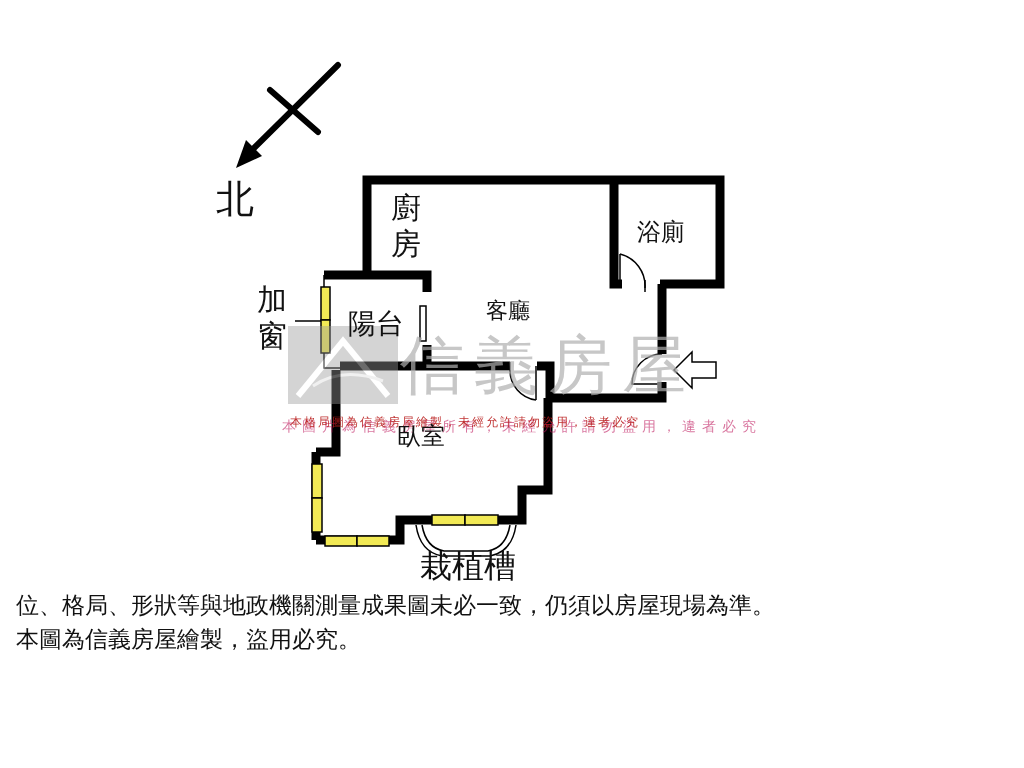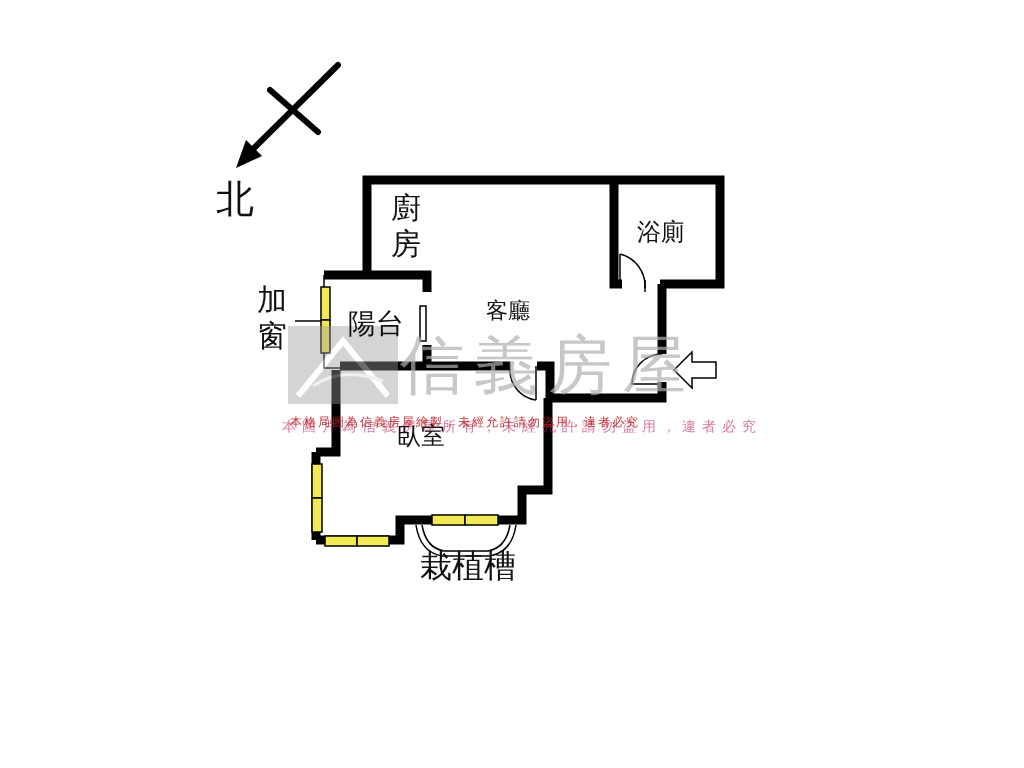--- a/index.html
+++ b/index.html
@@ -115,13 +115,15 @@
 <div class="room-label" style="left:348px;top:310px;font-size:28px;">陽台</div>
 <div class="room-label" style="left:397px;top:424px;font-size:24px;">臥室</div>
 <div class="room-label" style="left:420px;top:550px;font-size:32px;">栽植槽</div>
 
 <div class="room-label lbl-vert" style="left:254px;top:282px;">
   <div>加</div>
   <div>窗</div>
 </div>
 
 <div class="disclaimer">
+  <div>位、格局、形狀等與地政機關測量成果圖未必一致，仍須以房屋現場為準。</div>
+  <div>本圖為信義房屋繪製，盜用必究。</div>
 </div>
 
 </body></html>

